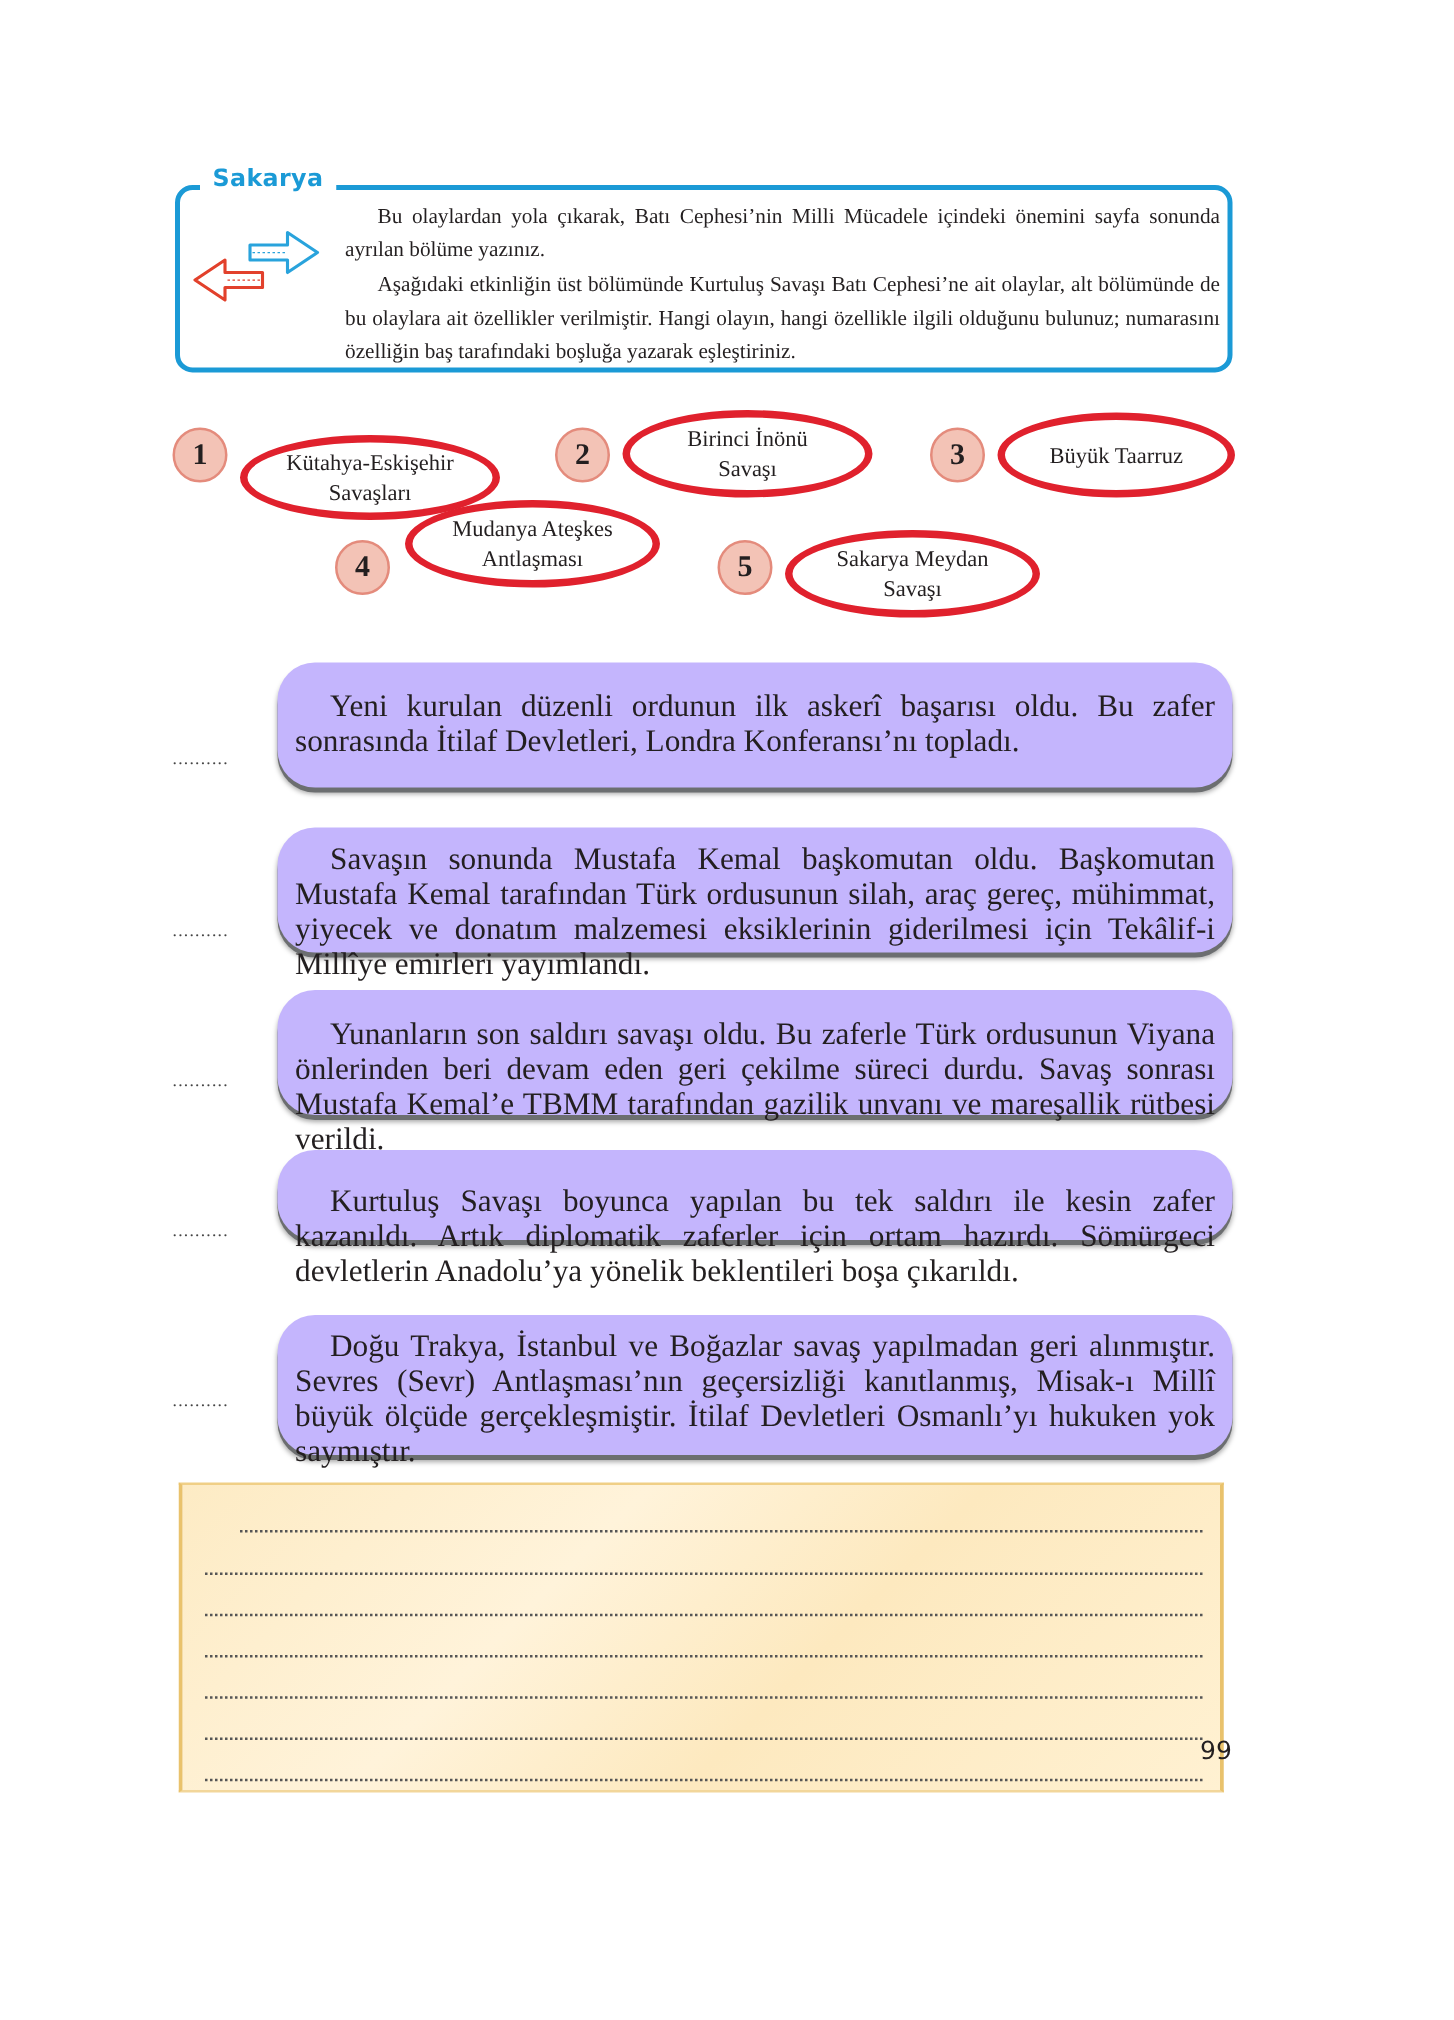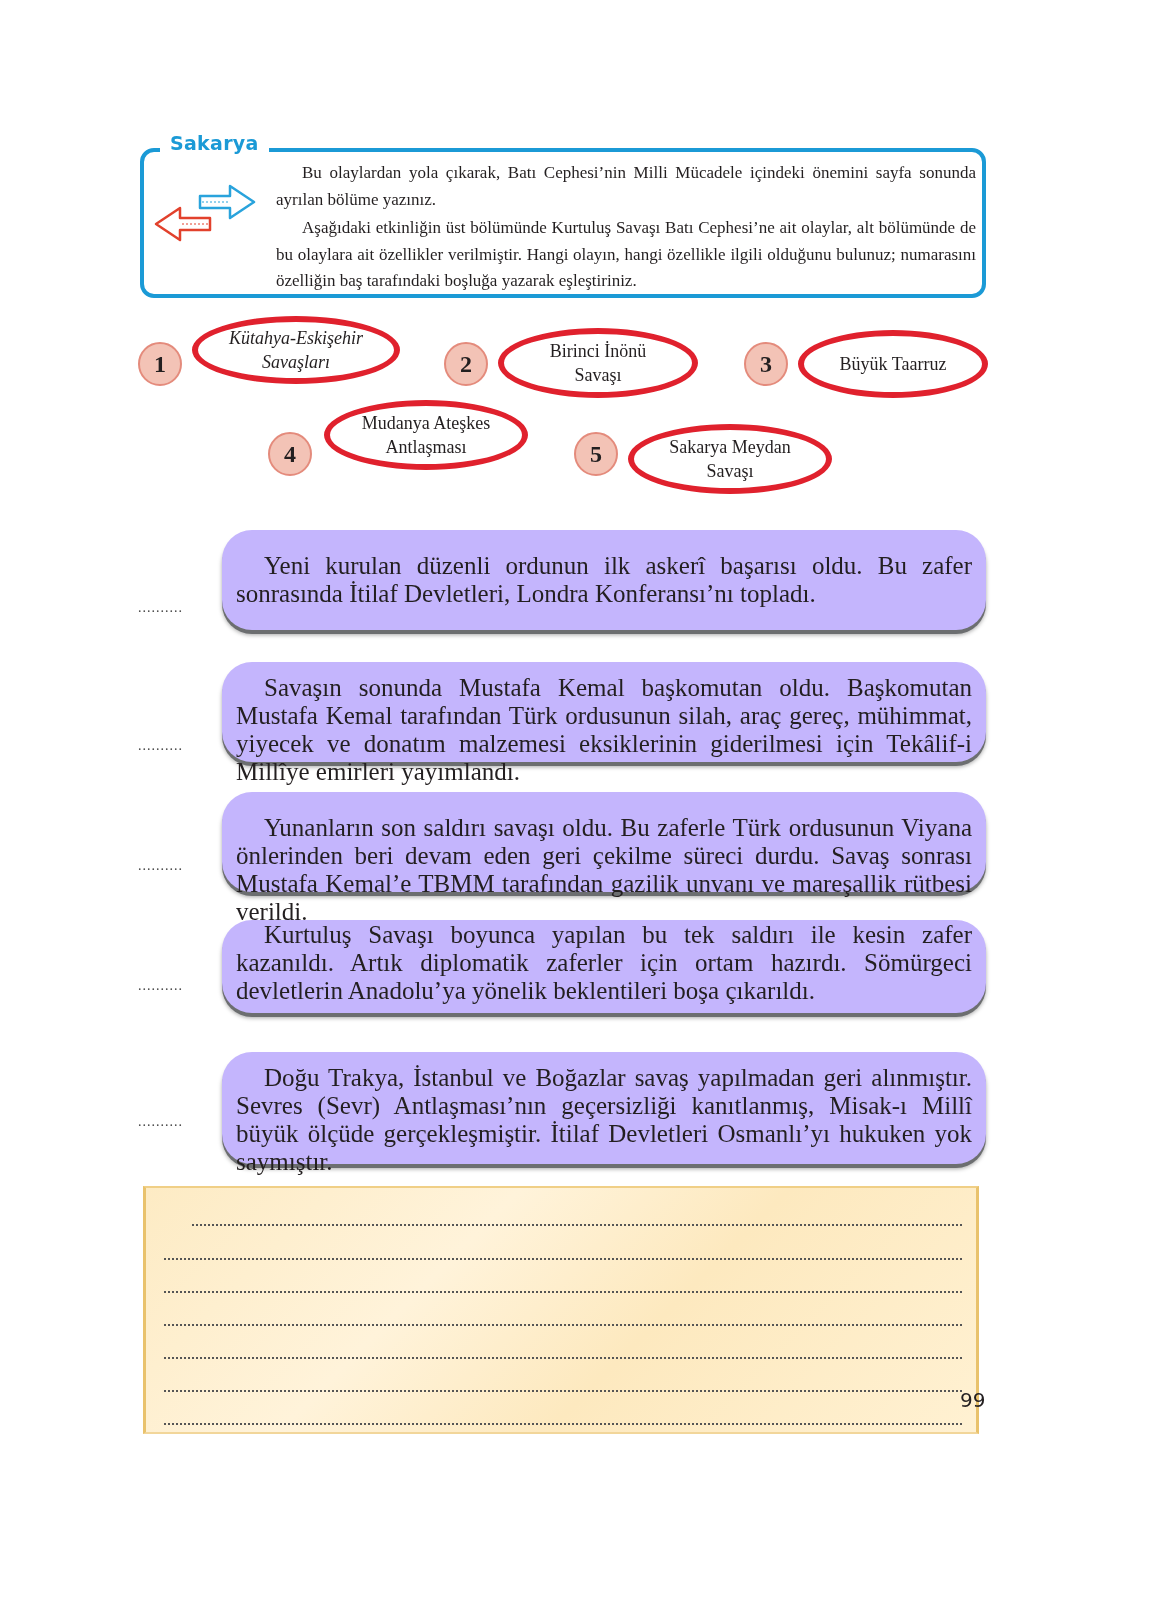--- a/index.html
+++ b/index.html
@@ -29,21 +29,21 @@
   <path d="M58 40 L28 40 L28 30 L4 46 L28 62 L28 52 L58 52 Z" fill="#fff" stroke="#e2412c" stroke-width="2.5" stroke-linejoin="round"></path>
   <path d="M56 46 L30 46" stroke="#e2412c" stroke-width="1" stroke-dasharray="2 2"></path>
 </svg>
 <div class="activity-text">
   <p>Bu olaylardan yola çıkarak, Batı Cephesi’nin Milli Mücadele içindeki önemini sayfa sonunda ayrılan bölüme yazınız.</p>
   <p>Aşağıdaki etkinliğin üst bölümünde Kurtuluş Savaşı Batı Cephesi’ne ait olaylar, alt bölümünde de bu olaylara ait özellikler verilmiştir. Hangi olayın, hangi özellikle ilgili olduğunu bulunuz; numarasını özelliğin baş tarafındaki boşluğa yazarak eşleştiriniz.</p>
 </div>
 
 <div>
   <div class="num" style="left:138px;top:342px;">1</div>
-  <div class="oval" style="left:192px;top:316px;width:208px;height:68px;font-style:italic;">
+  <div class="oval" style="left:192px;top:348px;width:208px;height:68px;">
     <div>
         <div>Kütahya-Eskişehir</div>
         <div>Savaşları</div>
       </div>
   </div>
 </div>
 <div>
   <div class="num" style="left:444px;top:342px;">2</div>
   <div class="oval" style="left:498px;top:328px;width:200px;height:70px;">
     <div>
@@ -88,21 +88,21 @@
 <div class="card" style="top:662px;height:100px;padding-top:12px;">
   <p>Savaşın sonunda Mustafa Kemal başkomutan oldu. Başkomutan Mustafa Kemal tarafından Türk ordusunun silah, araç gereç, mühimmat, yiyecek ve donatım malzemesi eksiklerinin giderilmesi için Tekâlif-i Millîye emirleri yayımlandı.</p>
 </div>
 
 <div class="answer-dots" style="top:858px;">..........</div>
 <div class="card" style="top:792px;height:100px;">
   <p>Yunanların son saldırı savaşı oldu. Bu zaferle Türk ordusunun Viyana önlerinden beri devam eden geri çekilme süreci durdu. Savaş sonrası Mustafa Kemal’e TBMM tarafından gazilik unvanı ve mareşallik rütbesi verildi.</p>
 </div>
 
 <div class="answer-dots" style="top:978px;">..........</div>
-<div class="card" style="top:920px;height:93px;padding-top:1px;">
+<div class="card" style="top:920px;height:72px;padding-top:28px;">
   <p>Kurtuluş Savaşı boyunca yapılan bu tek saldırı ile kesin zafer kazanıldı. Artık diplomatik zaferler için ortam hazırdı. Sömürgeci devletlerin Anadolu’ya yönelik beklentileri boşa çıkarıldı.</p>
 </div>
 
 <div class="answer-dots" style="top:1114px;">..........</div>
 <div class="card" style="top:1052px;height:112px;padding-top:12px;">
   <p>Doğu Trakya, İstanbul ve Boğazlar savaş yapılmadan geri alınmıştır. Sevres (Sevr) Antlaşması’nın geçersizliği kanıtlanmış, Misak-ı Millî büyük ölçüde gerçekleşmiştir. İtilaf Devletleri Osmanlı’yı hukuken yok saymıştır.</p>
 </div>
 
 <div class="paper">
   <div class="paper-line" style="left:46px;right:14px;top:36px;"></div>

